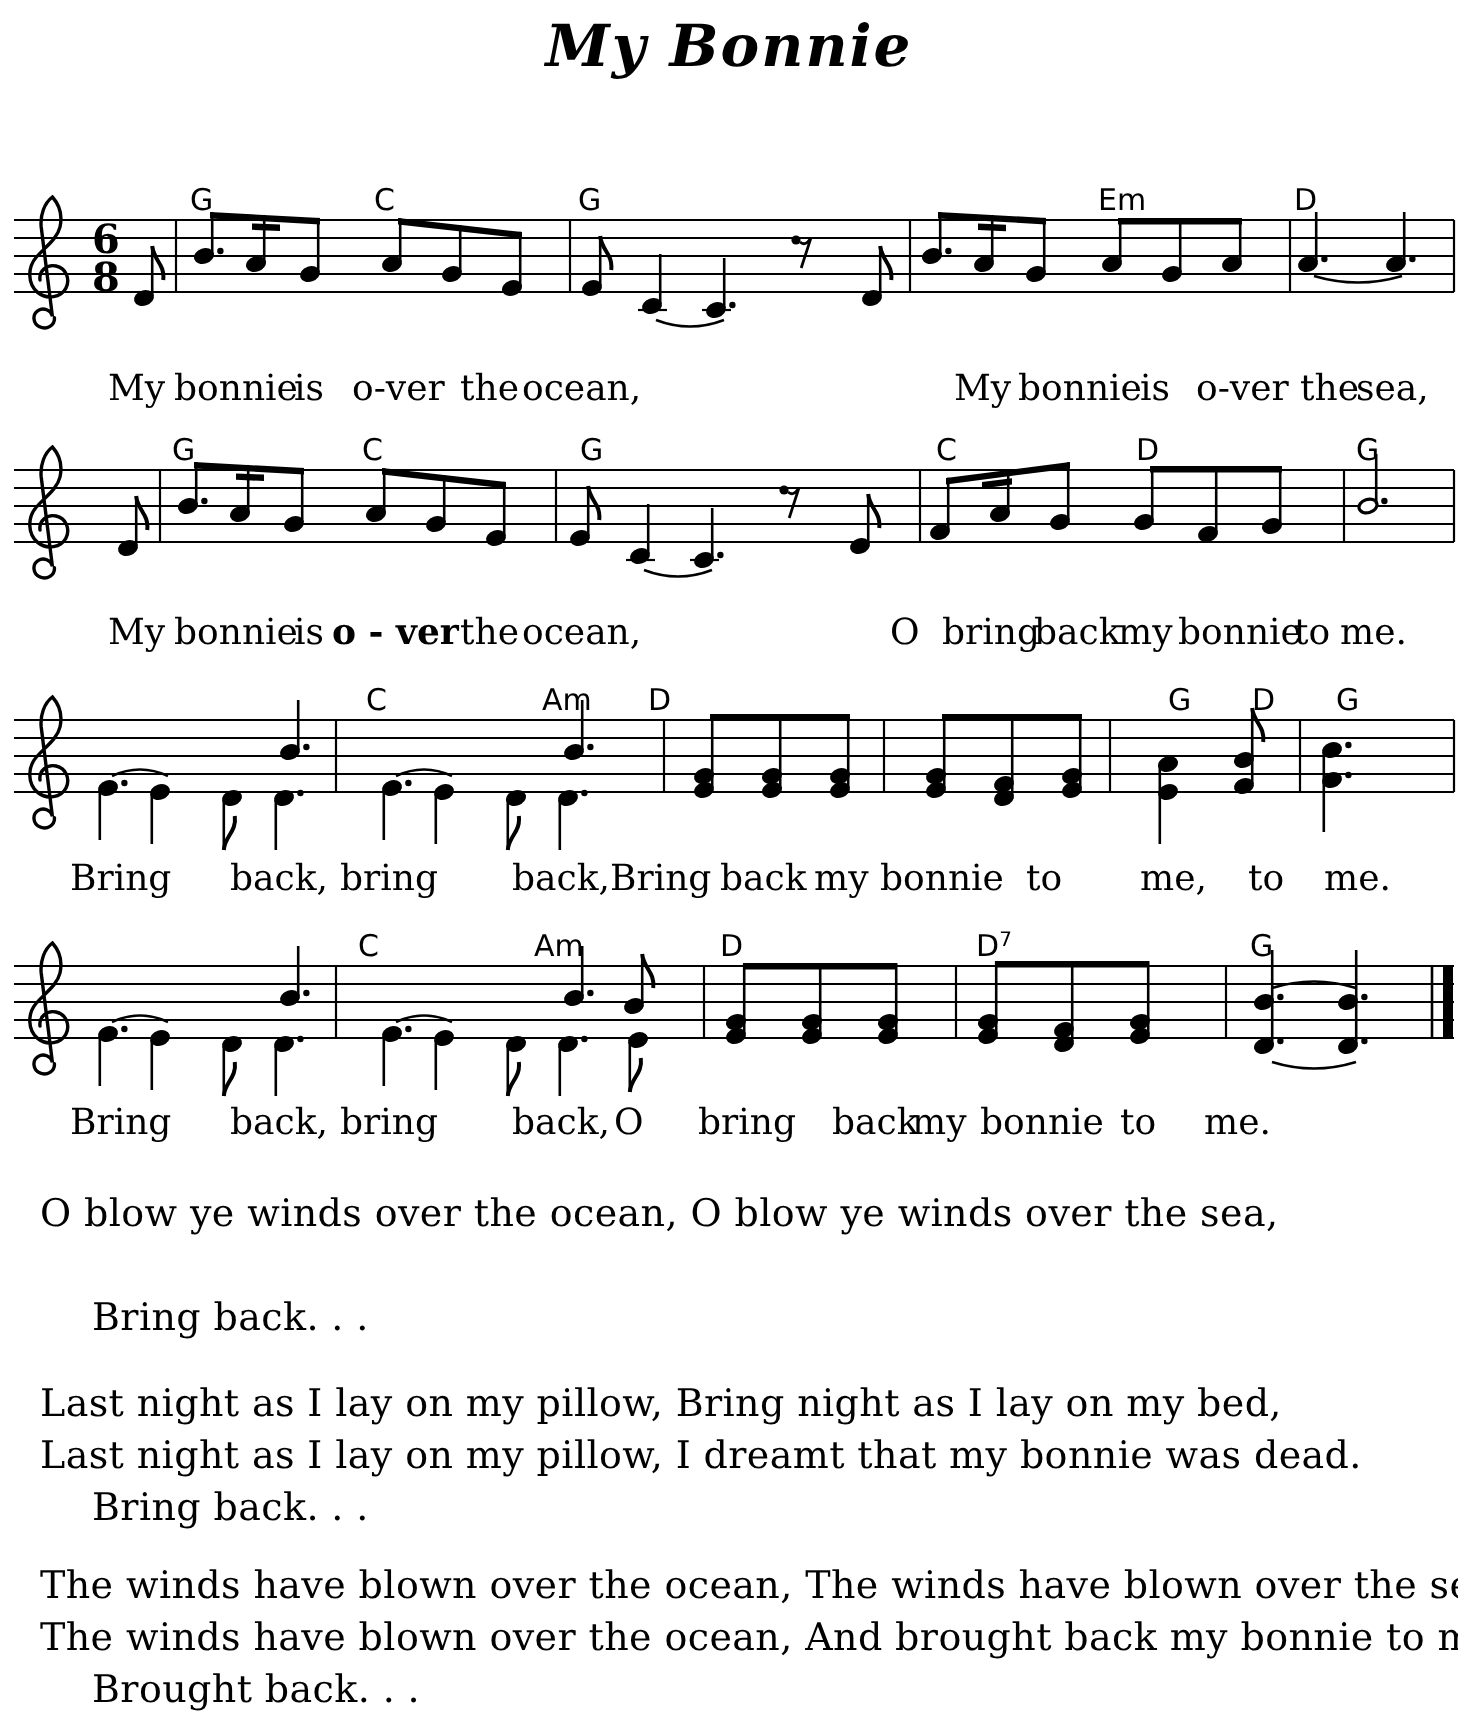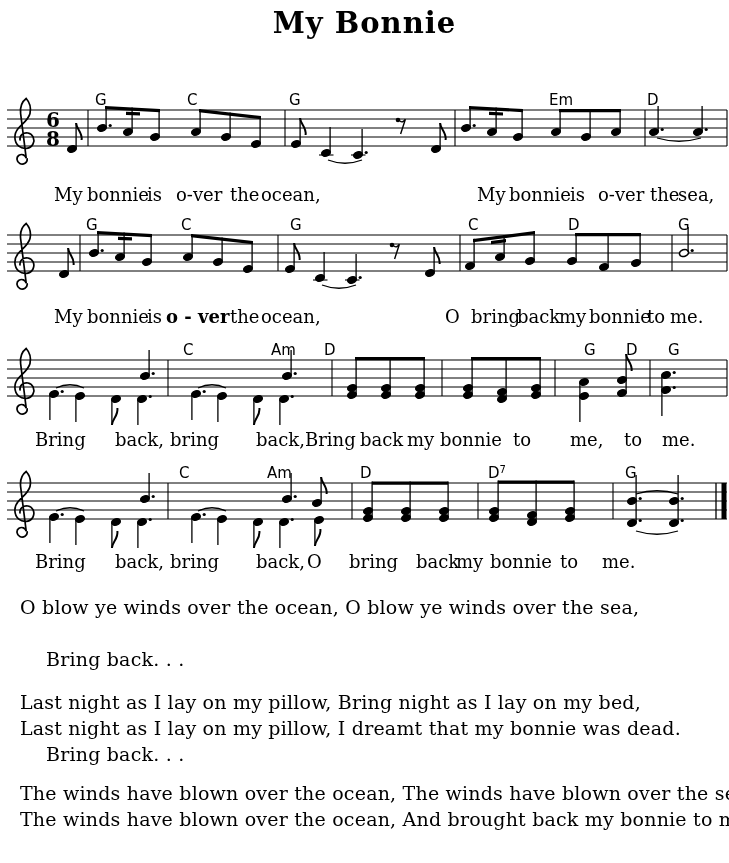--- a/index.html
+++ b/index.html
@@ -1,19 +1,19 @@
 <!DOCTYPE html>
 <html><head>
 <meta charset="utf-8">
 <style>
   html,body{margin:0;padding:0;background:#fff;}
   .page{position:relative;width:729px;height:863px;background:#fff;color:#000;
         font-family:"DejaVu Serif",serif;overflow:hidden;}
   .title{position:absolute;top:6px;left:0;width:729px;margin:0;text-align:center;
-         font-size:29px;font-weight:bold;letter-spacing:1px;}
+         font-size:29px;font-weight:bold;letter-spacing:1px;font-style:italic;}
   svg.system{position:absolute;left:0;overflow:visible;}
   .chord{font-family:"DejaVu Sans","Liberation Sans",sans-serif;font-size:15px;fill:#000;}
   .chord .sup{font-size:10px;}
   .ts{font-family:"DejaVu Serif",serif;font-size:20px;font-weight:bold;fill:#000;}
   .lyrics-row{position:absolute;left:0;width:729px;height:24px;font-size:18px;}
   .lyrics-row span{position:absolute;top:0;white-space:nowrap;}
   .verse-line{position:absolute;font-size:19px;letter-spacing:0.2px;white-space:nowrap;}
 </style>
 </head>
 <body>
@@ -400,13 +400,14 @@
 
   <div class="verse-line" style="left:20px;top:596px">O blow ye winds over the ocean, O blow ye winds over the sea,</div>
   <div class="verse-line" style="left:46px;top:648px">Bring back. . .</div>
 
   <div class="verse-line" style="left:20px;top:691px">Last night as I lay on my pillow, Bring night as I lay on my bed,</div>
   <div class="verse-line" style="left:20px;top:717px">Last night as I lay on my pillow, I dreamt that my bonnie was dead.</div>
   <div class="verse-line" style="left:46px;top:743px">Bring back. . .</div>
 
   <div class="verse-line" style="left:20px;top:782px">The winds have blown over the ocean, The winds have blown over the sea,</div>
   <div class="verse-line" style="left:20px;top:808px">The winds have blown over the ocean, And brought back my bonnie to me.</div>
+  <div class="verse-line" style="left:46px;top:834px">Brought back. . .</div>
 </div>
 
 </body></html>

